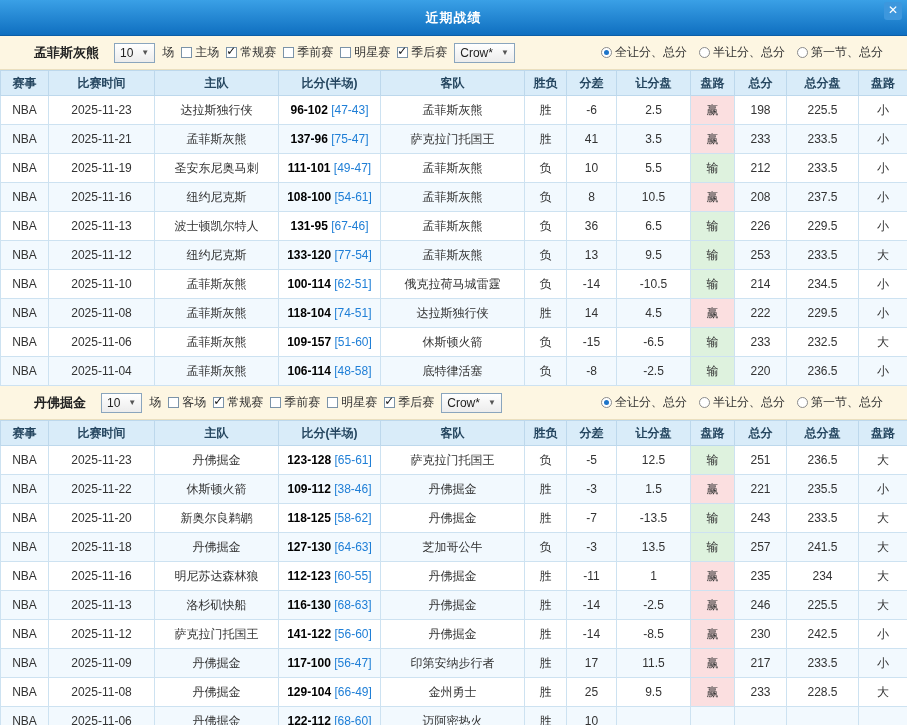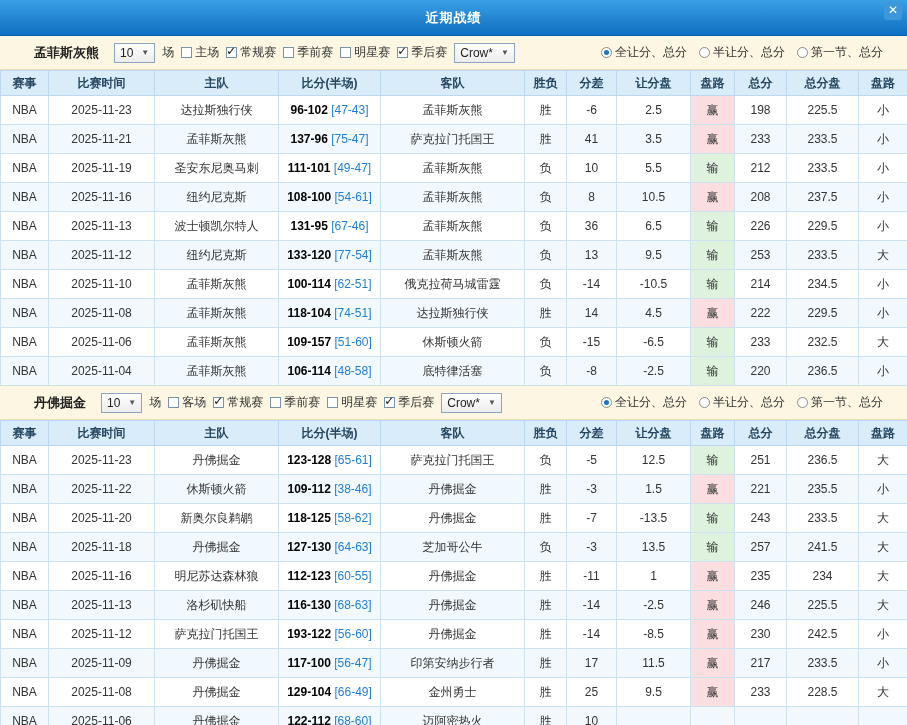--- a/index.html
+++ b/index.html
@@ -475,21 +475,21 @@
     <td class="cover">赢</td>
     <td class="blue">246</td>
     <td class="blue">225.5</td>
     <td class="over">大</td>
   </tr>
 
   <tr>
     <td>NBA</td>
     <td>2025-11-12</td>
     <td>萨克拉门托国王</td>
-    <td class="score-cell"><b>193-122</b> <span class="half">[56-60]</span></td>
+    <td class="score-cell"><b>141-122</b> <span class="half">[56-60]</span></td>
     <td class="green">丹佛掘金</td>
     <td class="win">胜</td>
     <td>-14</td>
     <td>-8.5</td>
     <td class="cover">赢</td>
     <td class="blue">230</td>
     <td class="blue">242.5</td>
     <td class="under">小</td>
   </tr>
 

